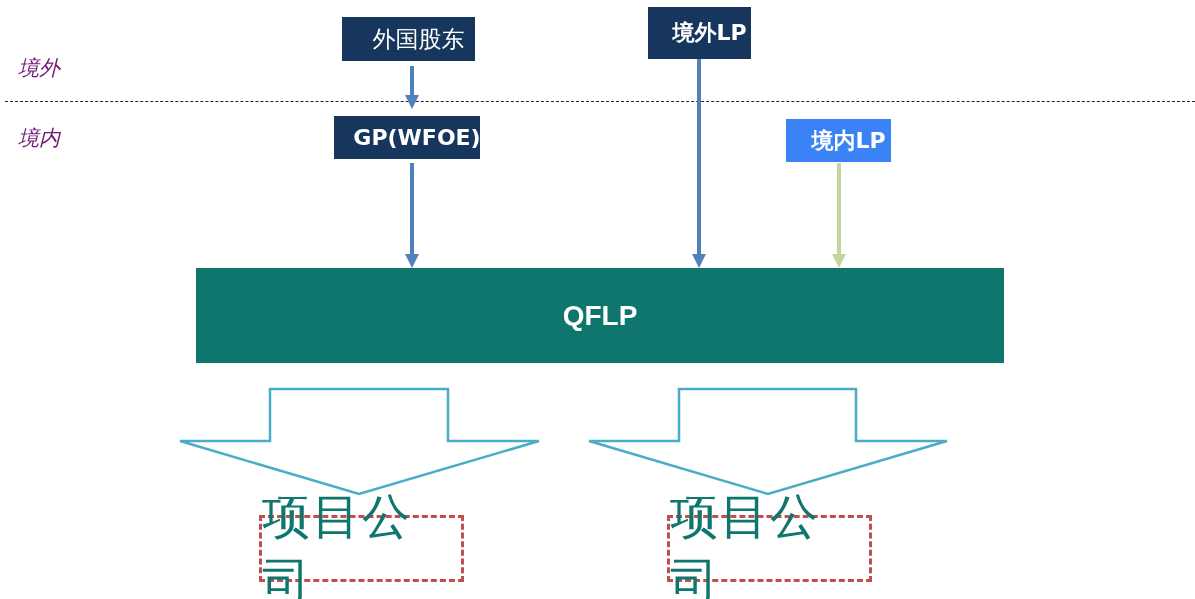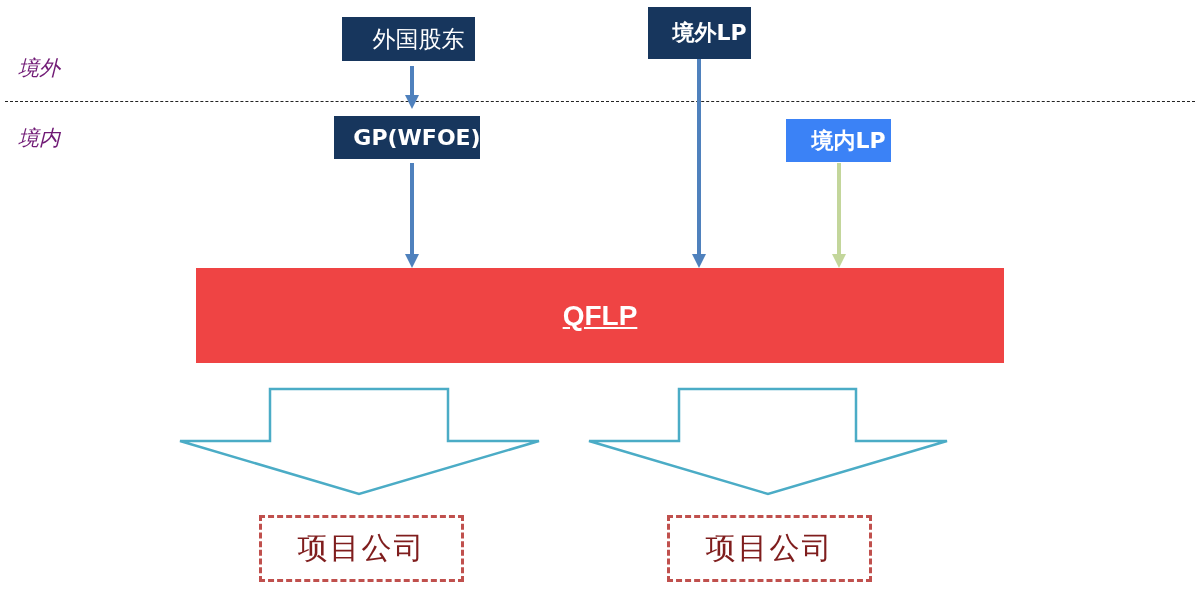--- a/index.html
+++ b/index.html
@@ -3,22 +3,22 @@
   <meta charset="utf-8">
   <style>
     html, body { margin: 0; padding: 0; background: #ffffff; }
     body { width: 1195px; height: 599px; position: relative; overflow: hidden; font-family: "DejaVu Sans", sans-serif; }
     .abs { position: absolute; }
     .region-label { font-family: "DejaVu Serif", serif; font-style: italic; font-size: 21px; color: #701a75; }
     .divider { left: 5px; top: 101px; width: 1190px; height: 0; border-top: 1.5px dashed #222; }
     .box { display: flex; align-items: center; justify-content: center; color: #fff; font-size: 22px; font-weight: bold; box-sizing: border-box; white-space: nowrap; padding-left: 20px; }
     .navy { background: #17365d; }
     .green { background: #3b82f6; }
-    .qflp { background: #ef4444; color: #fff; font-size: 28px; font-weight: bold; display: flex; align-items: center; justify-content: center; font-family: "Liberation Sans", sans-serif; text-decoration: underline; }
-    .project { border: 3.5px dashed #c0504d; box-sizing: border-box; display: flex; align-items: center; justify-content: center; font-family: "DejaVu Serif", serif; font-size: 30px; color: #7f1d1d; letter-spacing: 2px; }
+    .qflp { background: #0f766e; color: #fff; font-size: 28px; font-weight: bold; display: flex; align-items: center; justify-content: center; font-family: "Liberation Sans", sans-serif; }
+    .project { border: 3.5px dashed #c0504d; box-sizing: border-box; display: flex; align-items: center; justify-content: center; font-family: "DejaVu Serif", serif; font-size: 48px; color: #0f766e; letter-spacing: 2px; }
     svg.overlay { position: absolute; left: 0; top: 0; }
   </style>
 </head>
 <body>
 
 <div class="abs region-label" style="left:18px; top:54px;">境外</div>
 <div class="abs divider"></div>
 <div class="abs region-label" style="left:18px; top:124px;">境内</div>
 
 <svg class="overlay" width="1195" height="599">

